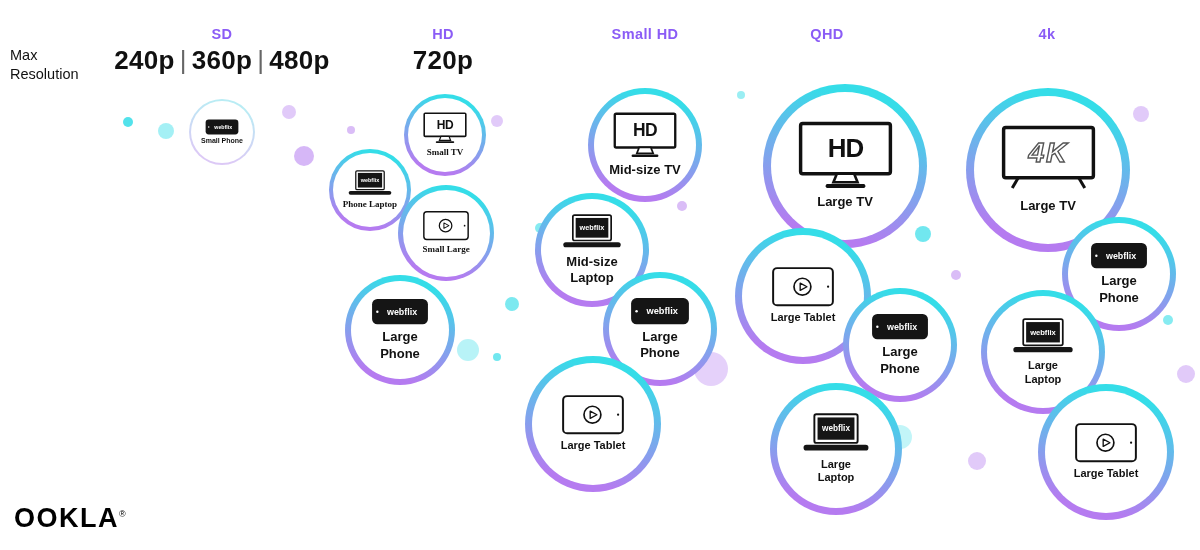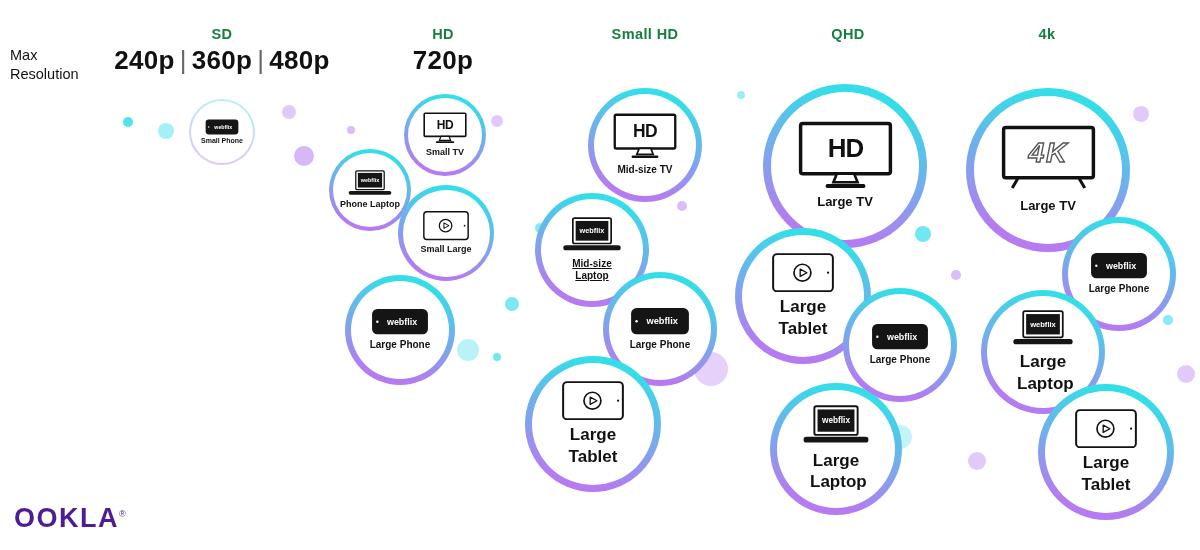--- a/index.html
+++ b/index.html
@@ -6,21 +6,21 @@
   html,body { width:1200px; height:550px; }
   body {
     position:relative; background:#ffffff; overflow:hidden;
     font-family:"Liberation Sans", sans-serif; color:var(--text,#1a1a1a);
   }
   svg text { font-family:"Liberation Sans", sans-serif; }
 
   
   .axis-label { position:absolute; left:10px; top:46px; font-size:14.5px; line-height:1.3; color:#111; }
   .col-header { position:absolute; top:26px; text-align:center; }
-  .col-name { font-size:14.5px; font-weight:bold; letter-spacing:.4px; margin-bottom:3px; color:#15803d; }
+  .col-name { font-size:14.5px; font-weight:bold; letter-spacing:.4px; margin-bottom:3px; color:#8b5cf6; }
   .col-res  { font-size:26px; font-weight:bold; letter-spacing:.3px; color:#111; white-space:nowrap; }
   .col-res .sep { font-weight:normal; color:#666; margin:0 5px; }
 
   
   .dot { position:absolute; border-radius:50%; }
   .dot-cyan   { background:var(--cyan,#35dde8); }
   .dot-purple { background:var(--purple,#b57bf0); }
 
   
   .bubble {
@@ -30,27 +30,27 @@
   .bubble-light {
     background:linear-gradient(195deg, var(--cyan_light,#b9ecf4) 15%, var(--purple_light,#dcc9f6) 85%);
   }
   .bubble-inner {
     position:absolute; inset:var(--ring,6px); border-radius:50%; background:#fff;
     display:flex; flex-direction:column; align-items:center; justify-content:center; text-align:center;
   }
   .icon { display:block; }
   .bubble-label { font-weight:bold; color:#111; line-height:1.25; margin-top:4px; }
   .sz-xs .bubble-label { font-size:7px;   max-width:42px; margin-top:2px; }
-  .sz-s  .bubble-label { font-size:9px;   max-width:64px; margin-top:3px; }
-  .sz-m  .bubble-label { font-size:10px; max-width:78px; }
-  .sz-l  .bubble-label { font-size:17px; max-width:92px; }
+  .sz-s  .bubble-label { font-size:9px;   max-width:64px; margin-top:3px;font-family:Liberation Serif, serif; }
+  .sz-m  .bubble-label { font-size:13px; max-width:78px; }
+  .sz-l  .bubble-label { font-size:11px; max-width:92px; }
   .sz-xl .bubble-label { font-size:13px;  max-width:110px; }
 
   
-  .logo { position:absolute; left:14px; bottom:16px; font-size:27px; font-weight:800; letter-spacing:1.5px; color:#4c1d95; }
+  .logo { position:absolute; left:14px; bottom:16px; font-size:27px; font-weight:800; letter-spacing:1.5px; color:#000000; }
   .logo sup { font-size:9px; font-weight:400; letter-spacing:0; }
 </style>
 </head>
 <body>
 
 <div>
   <div class="axis-label">
     <div>Max</div>
     <div>Resolution</div>
   </div>
@@ -64,21 +64,21 @@
 
   <div class="col-header" style="left:383px;width:120px;">
     <div class="col-name">HD</div>
     <div class="col-res">720p</div>
   </div>
 
   <div class="col-header" style="left:585px;width:120px;">
     <div class="col-name">Small HD</div>
   </div>
 
-  <div class="col-header" style="left:788px;width:120px;text-align:center;">
+  <div class="col-header" style="left:767px;width:120px;text-align:center;">
     <div class="col-name">QHD</div>
   </div>
 
   <div class="col-header" style="left:987px;width:120px;">
     <div class="col-name">4k</div>
   </div>
 </div>
 
 <div class="dot dot-cyan" style="left:123px;top:117px;width:10px;height:10px;opacity:.85;"></div>
 <div class="dot dot-cyan" style="left:158px;top:123px;width:16px;height:16px;opacity:.45;"></div>
@@ -172,21 +172,21 @@
 </div>
 
 <div class="bubble sz-m" style="left:535px;top:193px;width:114px;height:114px;--ring:6px;">
   <div class="bubble-inner">
     <svg class="icon" viewBox="0 0 110 64" style="width:62px">
       <rect x="21" y="2" width="68" height="45" rx="3" fill="#fff" stroke="#111" stroke-width="3"></rect>
       <rect x="26" y="7" width="58" height="35" fill="#151515"></rect>
       <text x="55" y="29" text-anchor="middle" font-size="13" font-weight="bold" fill="#fff">webflix</text>
       <rect x="4" y="50" width="102" height="9" rx="4.5" fill="#151515"></rect>
     </svg>
-    <div class="bubble-label" style="max-width:58px;text-decoration:underline;">Mid-size Laptop</div>
+    <div class="bubble-label" style="max-width:58px;">Mid-size Laptop</div>
   </div>
 </div>
 
 <div class="bubble sz-m" style="left:603px;top:272px;width:114px;height:114px;--ring:6px;">
   <div class="bubble-inner">
     <svg class="icon" viewBox="0 0 110 52" style="width:60px">
       <rect x="2" y="2" width="106" height="48" rx="10" fill="#151515"></rect>
       <circle cx="12" cy="26" r="2.3" fill="#fff"></circle>
       <text x="59" y="32" text-anchor="middle" font-size="17" font-weight="bold" fill="#fff">webflix</text>
     </svg>

